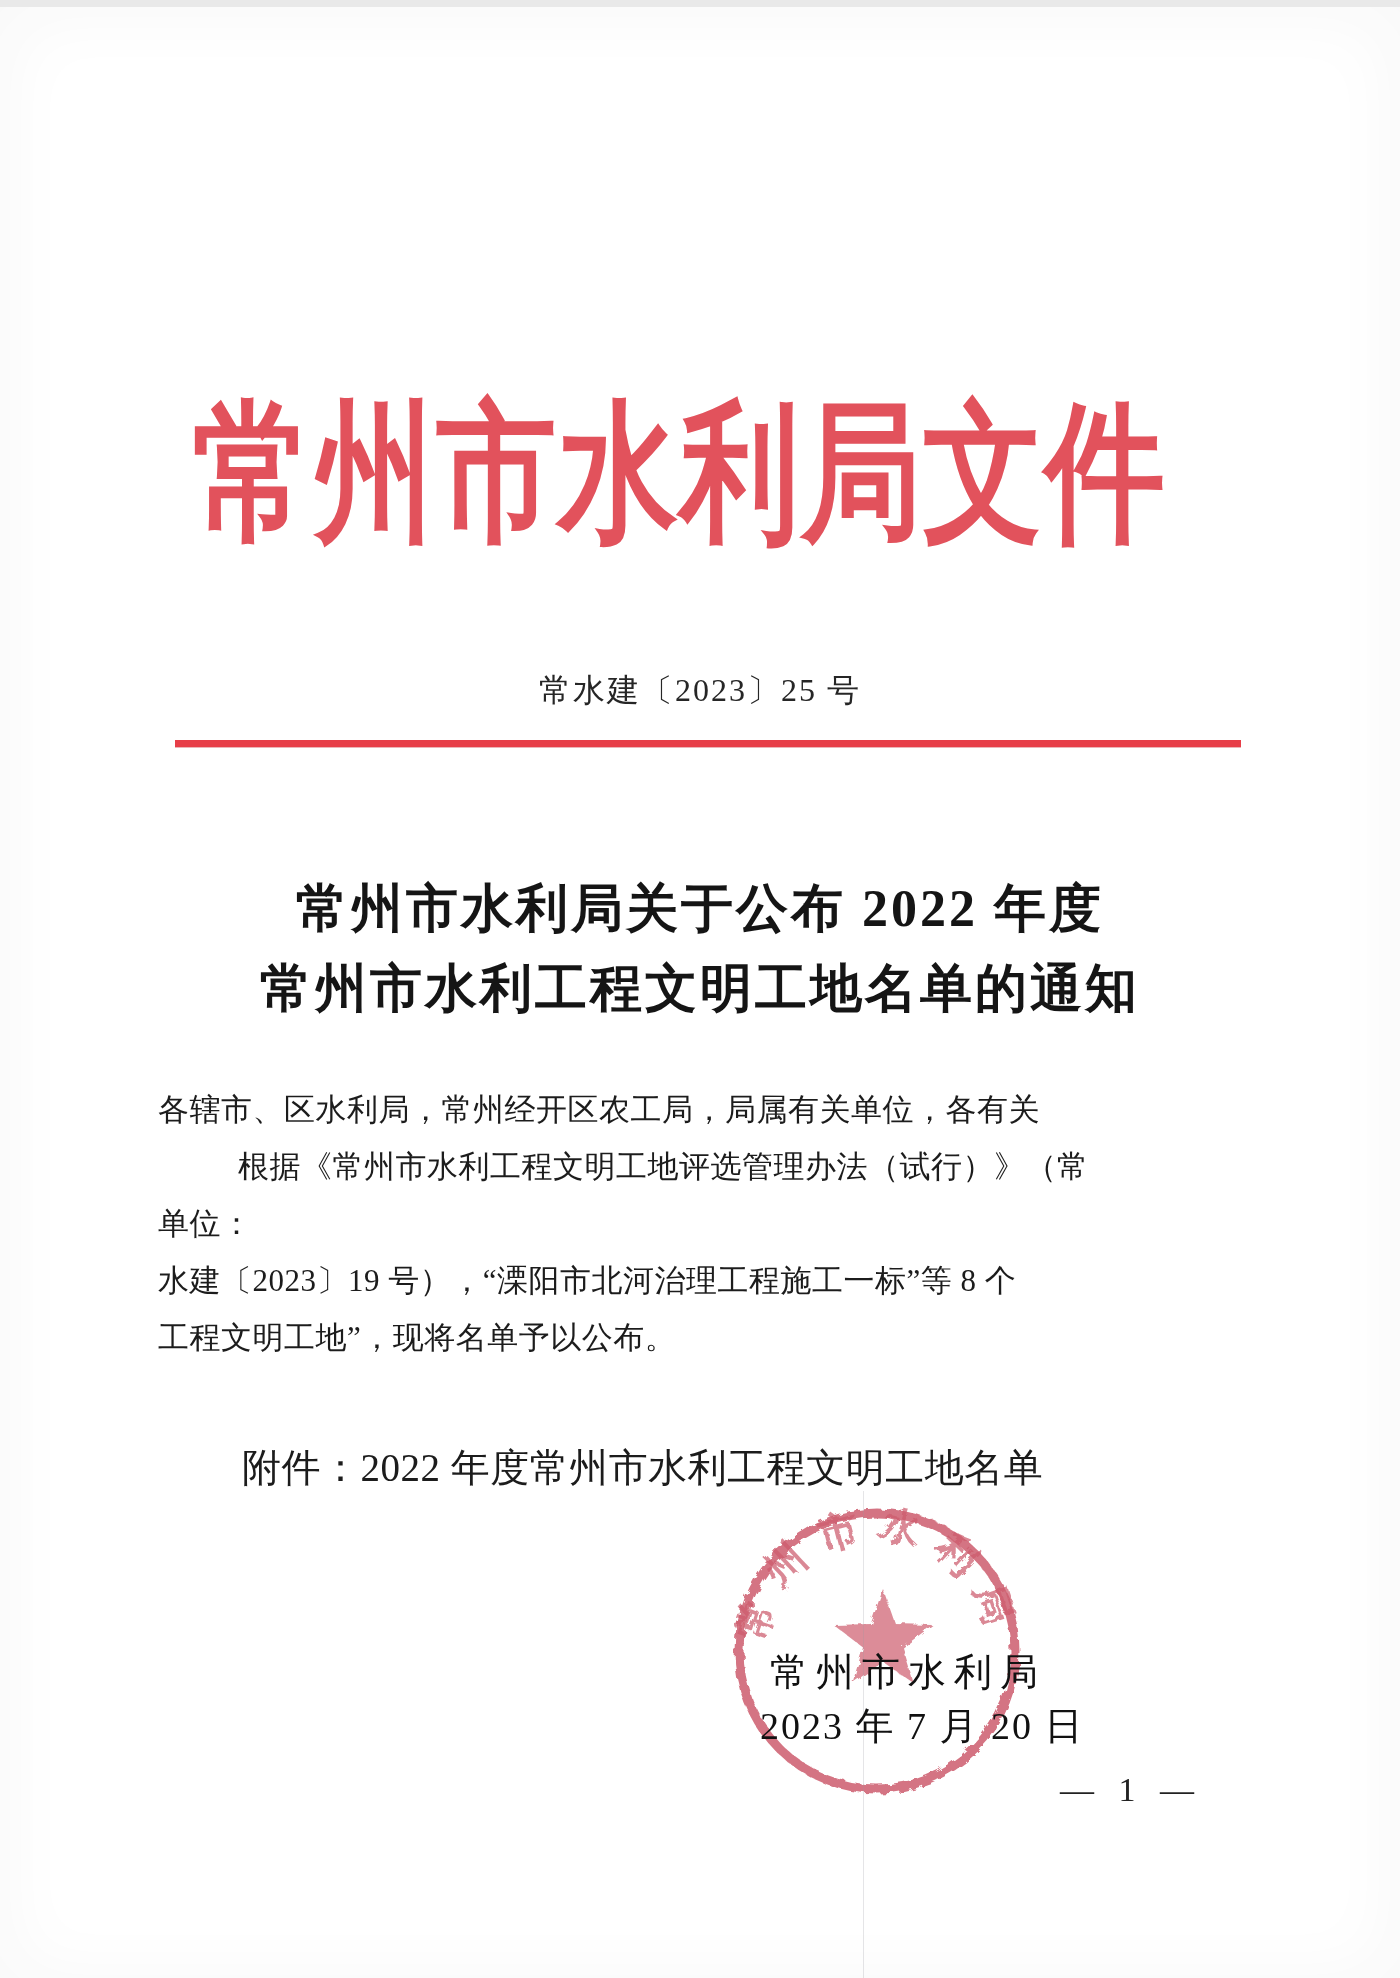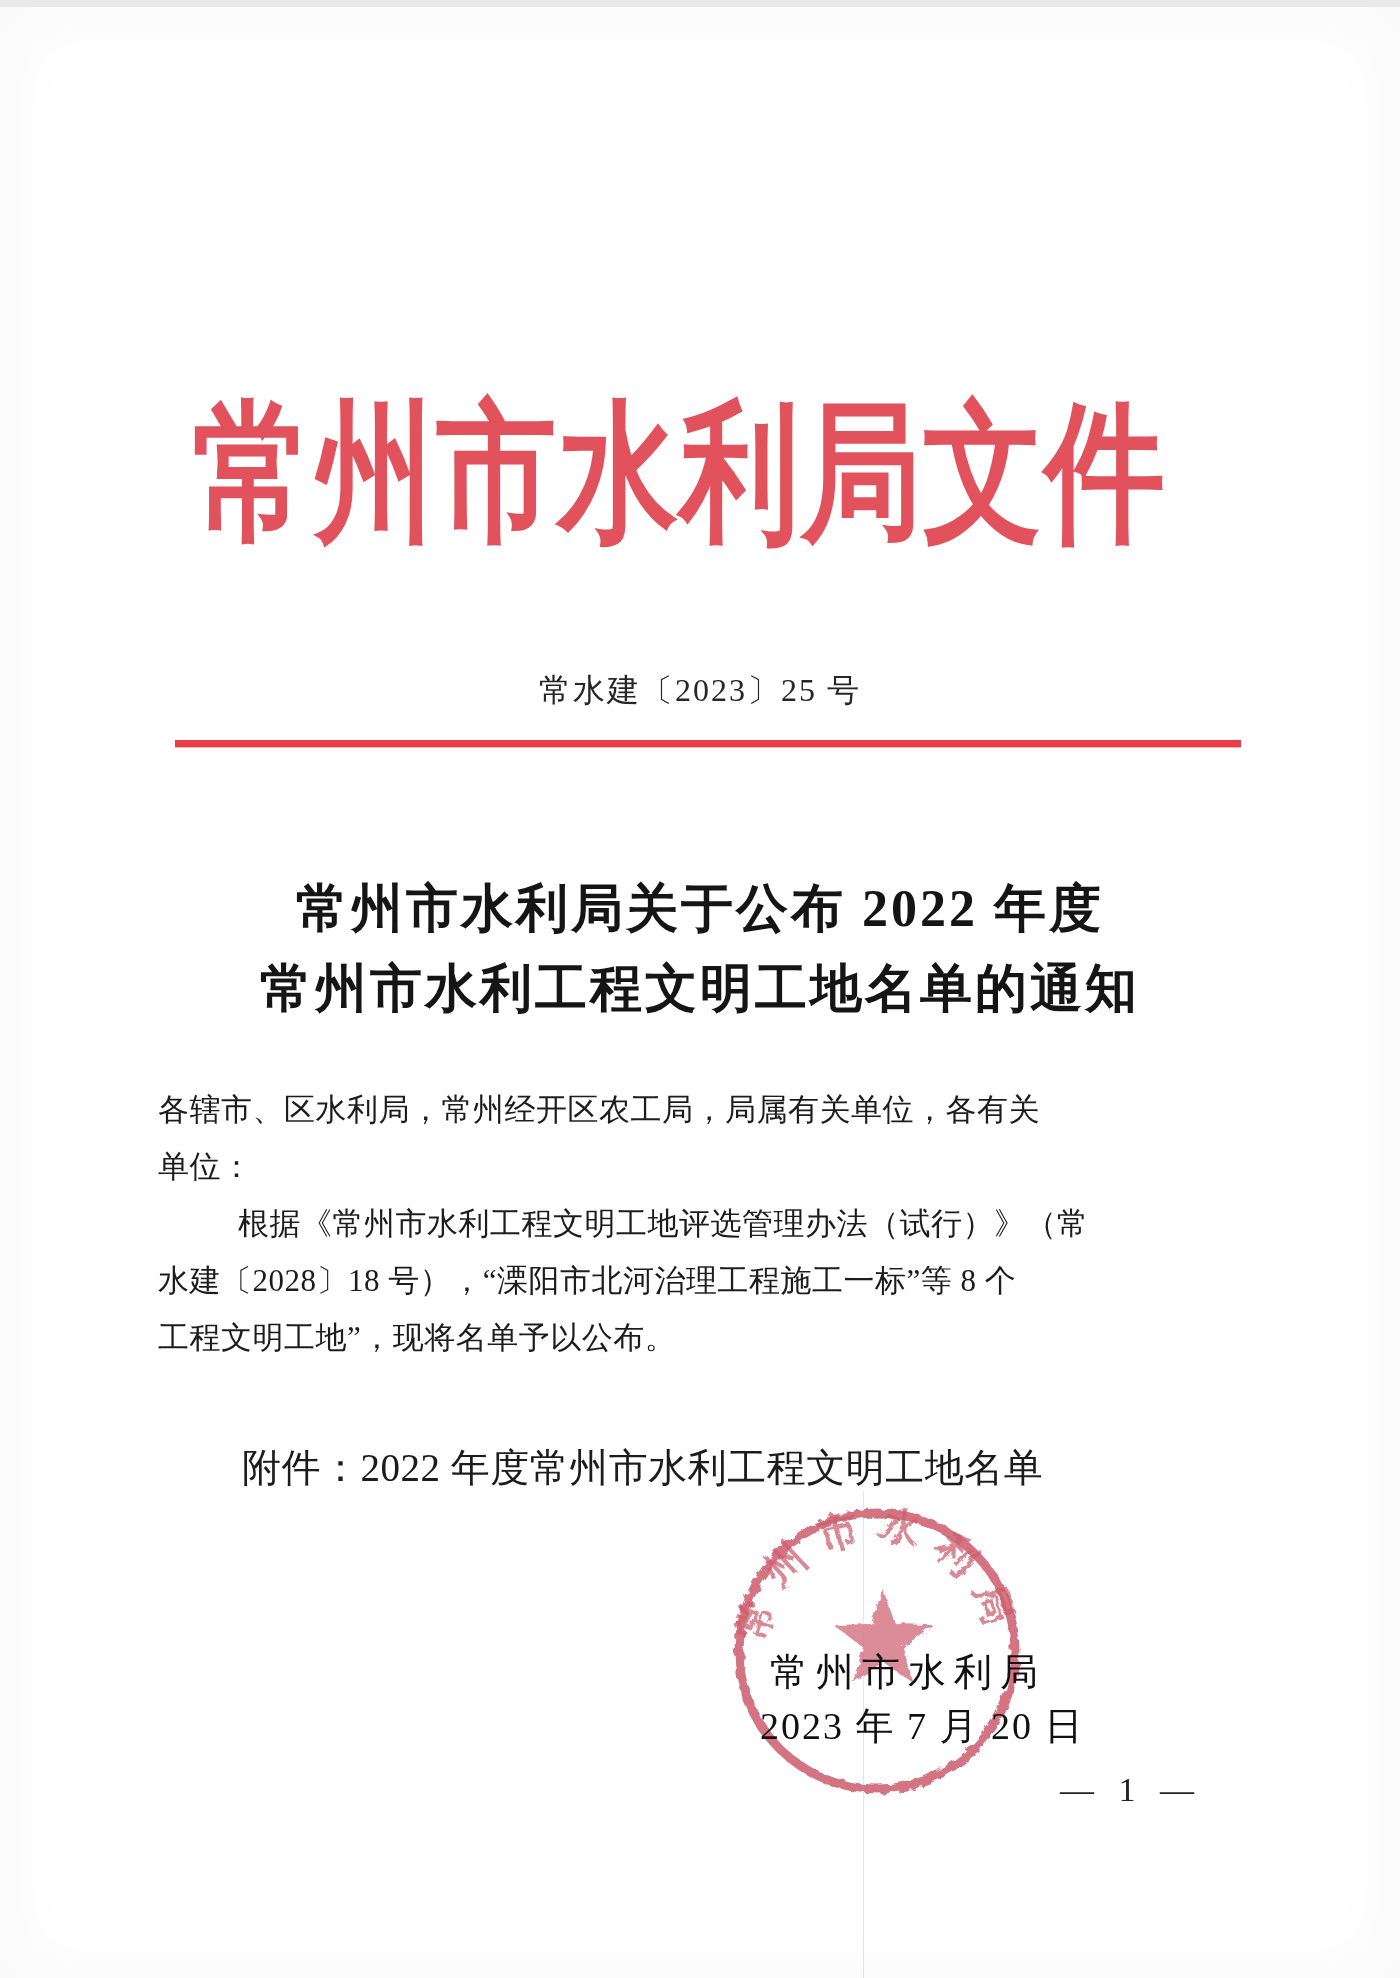--- a/index.html
+++ b/index.html
@@ -150,23 +150,23 @@
 
   <div class="red-rule"></div>
 
   <div class="notice-title">
     <div>常州市水利局关于公布 2022 年度</div>
     <div>常州市水利工程文明工地名单的通知</div>
   </div>
 
   <div class="body-block">
     <div class="body-line">各辖市、区水利局，常州经开区农工局，局属有关单位，各有关</div>
+    <div class="body-line indent">根据《常州市水利工程文明工地评选管理办法（试行）》（常</div>
     <div class="body-line">单位：</div>
-    <div class="body-line indent">根据《常州市水利工程文明工地评选管理办法（试行）》（常</div>
-    <div class="body-line">水建〔2028〕18 号），“溧阳市北河治理工程施工一标”等 8 个</div>
+    <div class="body-line">水建〔2023〕19 号），“溧阳市北河治理工程施工一标”等 8 个</div>
     <div class="body-line">工程文明工地”，现将名单予以公布。</div>
   </div>
 
   <div class="attachment-line">附件：2022 年度常州市水利工程文明工地名单</div>
 
   <svg class="seal-svg" viewBox="0 0 310 324" xmlns="http://www.w3.org/2000/svg">
     <defs>
       <path id="sealArc" d="M 43,164 A 112,112 0 0 1 267,164" fill="none"></path>
       <filter id="stampGrain" x="-20%" y="-20%" width="140%" height="140%">
         <feTurbulence type="fractalNoise" baseFrequency="0.12" numOctaves="2" result="n"></feTurbulence>

